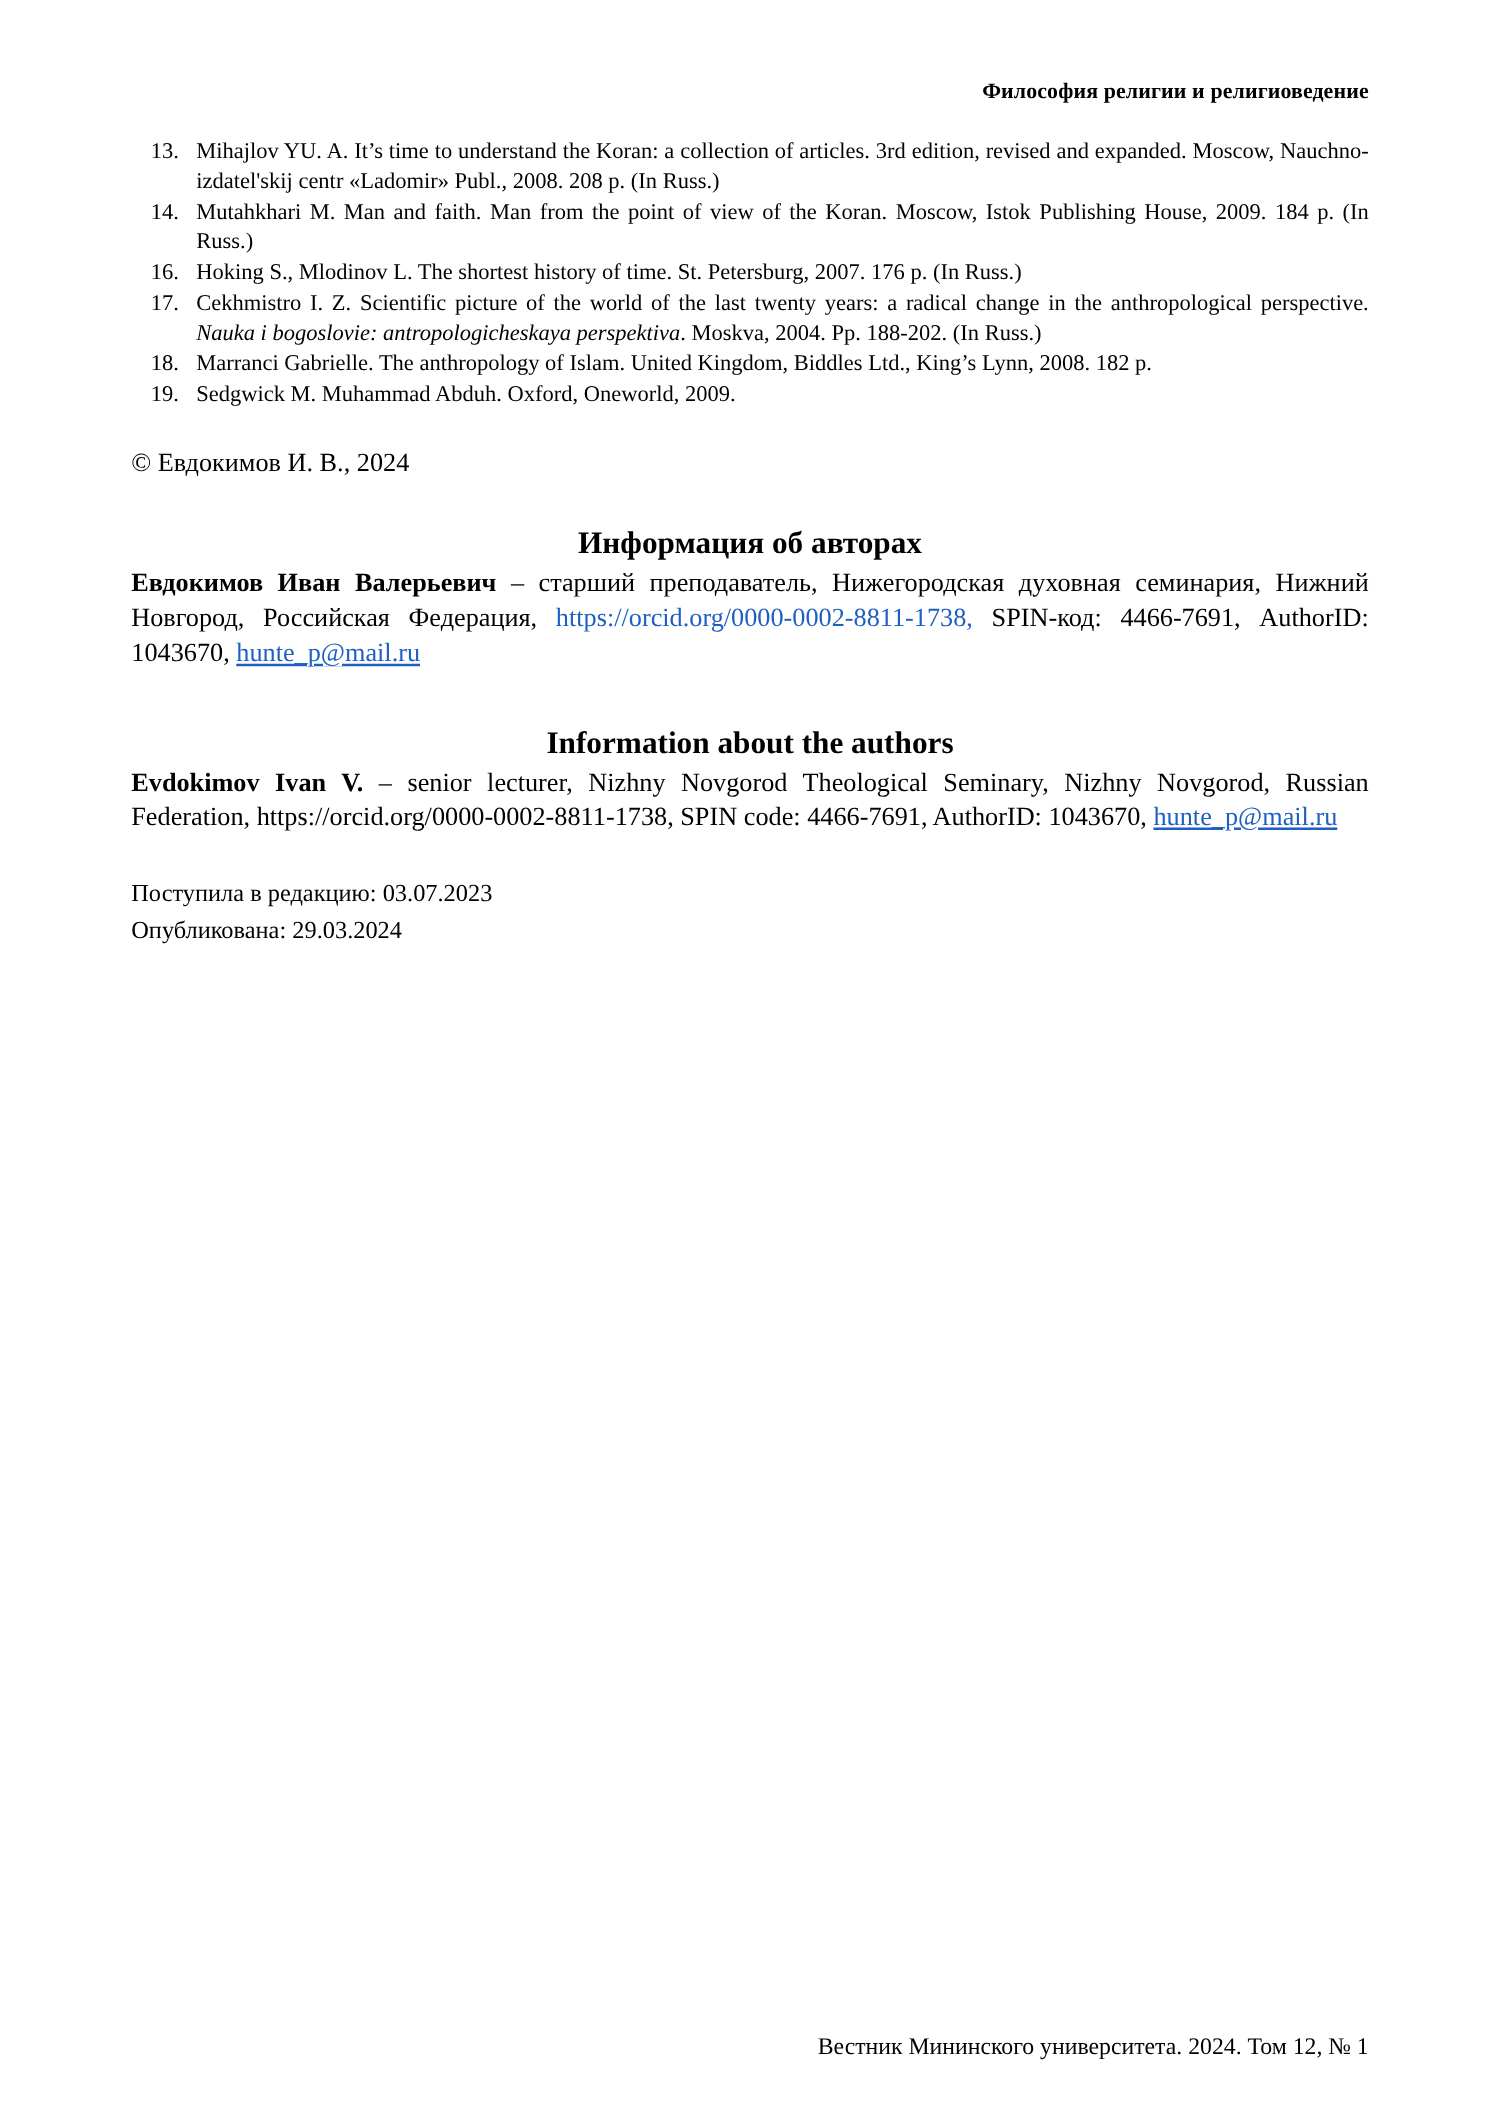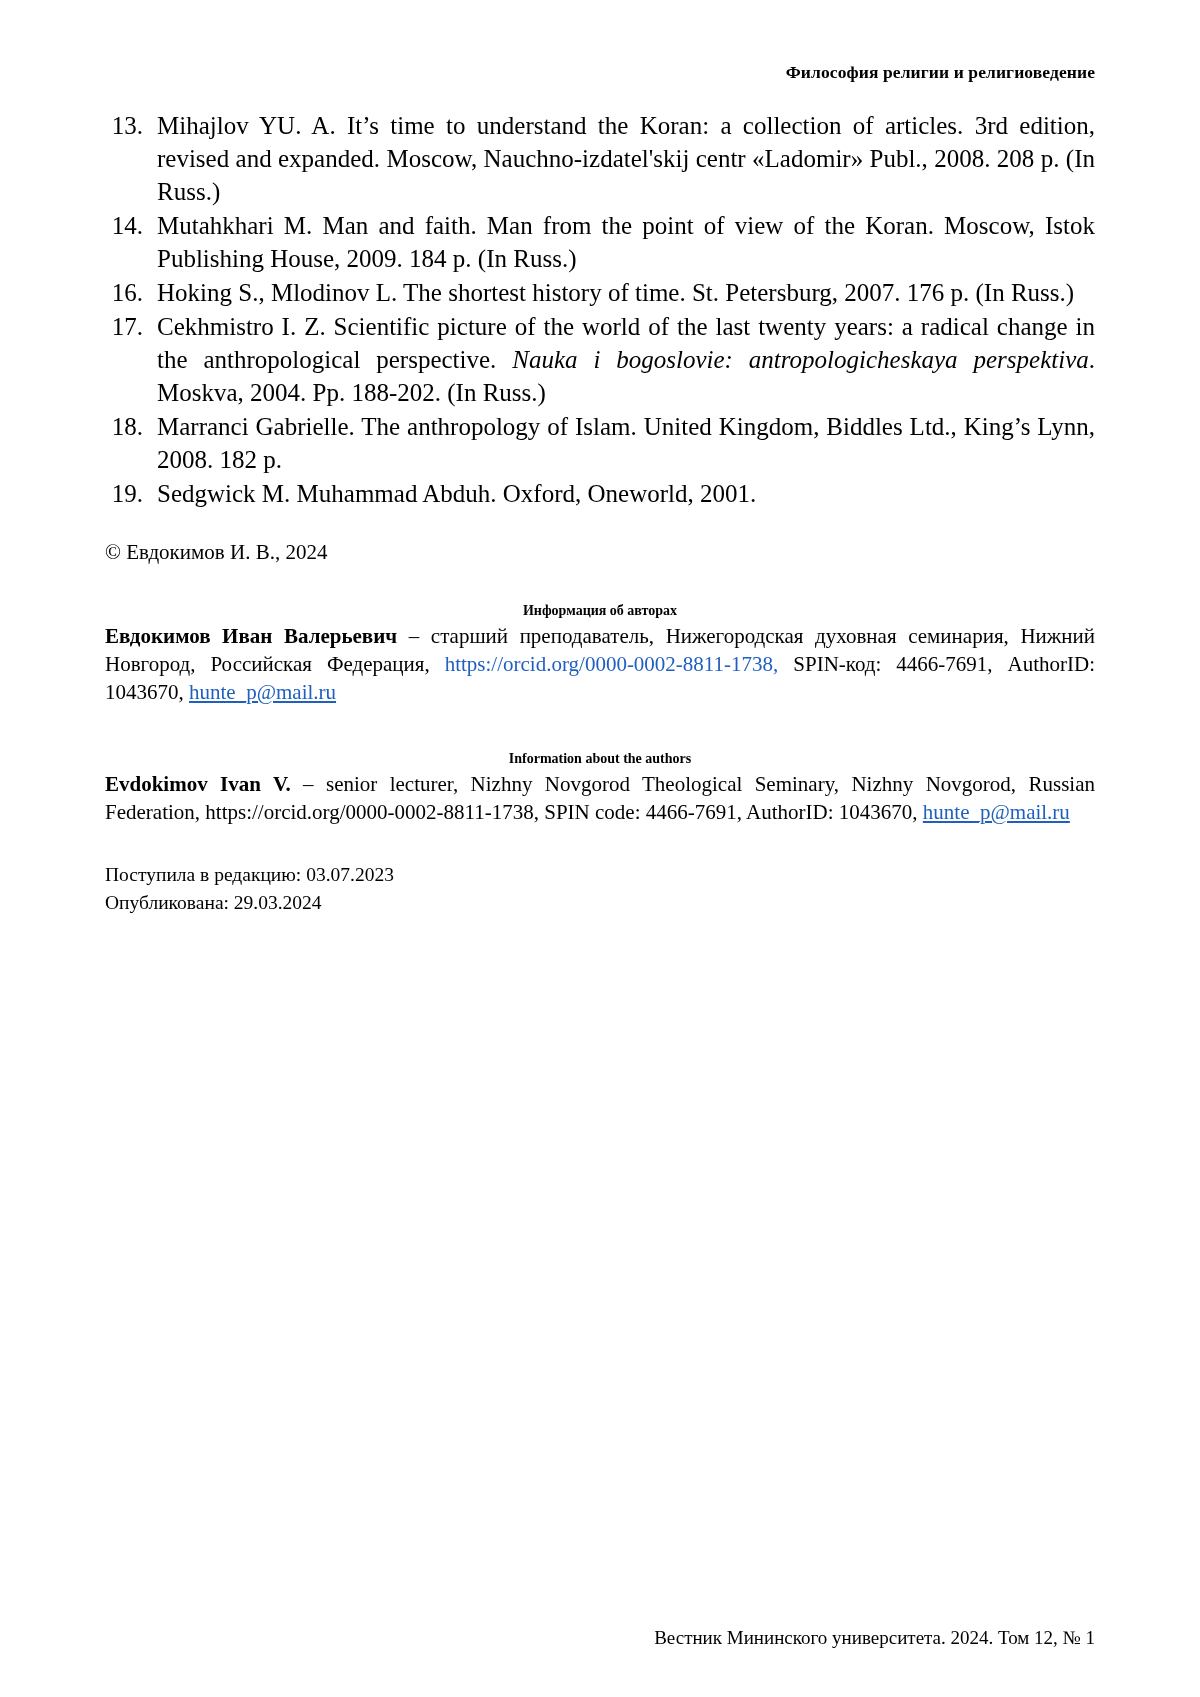--- a/index.html
+++ b/index.html
@@ -27,21 +27,21 @@
     font-weight: bold;
     font-size: 17.5px;
     letter-spacing: 0.1px;
     margin: 0 0 26px 0;
   }
   
   ol.refs {
     list-style: none;
     margin: 0;
     padding: 0;
-    font-size: 25px;
+    font-size: 18px;
     line-height: 1.32;
   }
   ol.refs li {
     display: flex;
     align-items: flex-start;
     margin-bottom: 1px;
   }
   ol.refs li .num {
     width: 52px;
     flex: 0 0 52px;
@@ -58,21 +58,21 @@
   .ital { font-style: italic; }
 
   .copyright {
     font-size: 21px;
     margin: 30px 0 0 0;
   }
 
   .section-title {
     text-align: center;
     font-weight: bold;
-    font-size: 14px;
+    font-size: 25px;
     margin: 38px 0 4px 0;
   }
   .section-title.en {
     margin-top: 44px;
     font-family: Liberation Serif, serif;
   }
   .para {
     font-size: 21px;
     line-height: 1.33;
     text-align: justify;
@@ -127,21 +127,21 @@
       <li>
         <span class="num">17.</span>
         <span class="body"><span>Cekhmistro I. Z. Scientific picture of the world of the last twenty years: a radical change in the anthropological perspective. </span><span class="ital">Nauka i bogoslovie: antropologicheskaya perspektiva</span><span>. Moskva, 2004. Pp. 188-202. (In Russ.)</span></span>
       </li>
       <li>
         <span class="num">18.</span>
         <span class="body"><span>Marranci Gabrielle. The anthropology of Islam. United Kingdom, Biddles Ltd., King’s Lynn, 2008. 182 p.</span></span>
       </li>
       <li>
         <span class="num">19.</span>
-        <span class="body"><span>Sedgwick M. Muhammad Abduh. Oxford, Oneworld, 2001.</span></span>
+        <span class="body"><span>Sedgwick M. Muhammad Abduh. Oxford, Oneworld, 2009.</span></span>
       </li>
     </ol>
 
   <p class="copyright">© Евдокимов И. В., 2024</p>
 
   <div class="section-title">Информация об авторах</div>
   <p class="para">
     <b>Евдокимов Иван Валерьевич</b><span> – старший преподаватель, Нижегородская духовная семинария, Нижний Новгород, Российская Федерация, </span><a class="link" href="#">https://orcid.org/0000-0002-8811-1738,</a><span> SPIN-код: 4466-7691, AuthorID: 1043670, </span><a class="link ul" href="#">hunte_p@mail.ru</a>
   </p>
 

